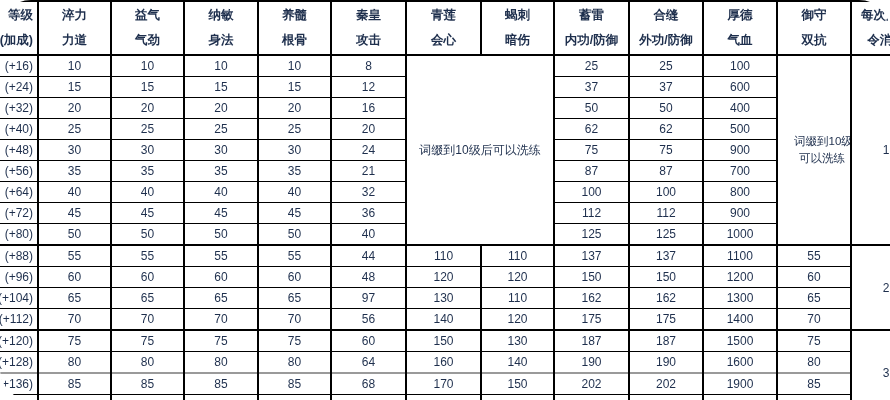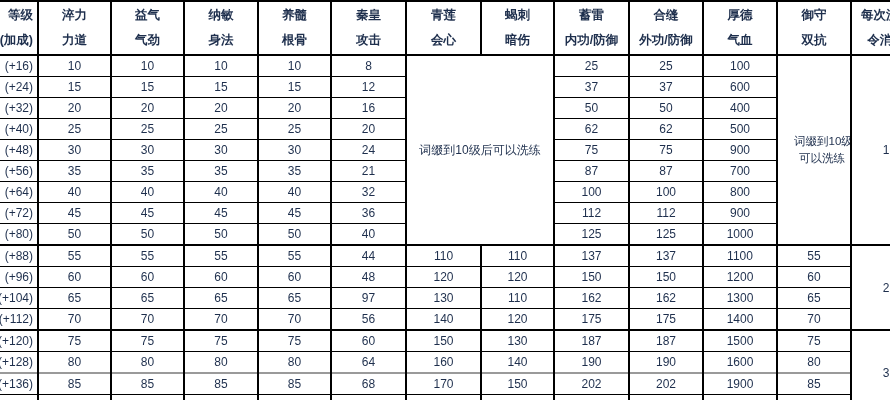--- a/index.html
+++ b/index.html
@@ -2,20 +2,21 @@
 <html><head>
 <meta charset="utf-8">
 <style>
   html, body { margin: 0; padding: 0; background: #ffffff; }
   .viewport {
     position: relative;
     width: 890px;
     height: 400px;
     overflow: hidden;
     background: #ffffff;
+    border-radius: 31px;
   }
   table.sheet {
     position: absolute;
     left: -58px;
     top: 0;
     width: 978px;
     border-collapse: collapse;
     table-layout: fixed;
     font-family: "Liberation Sans", sans-serif;
   }

